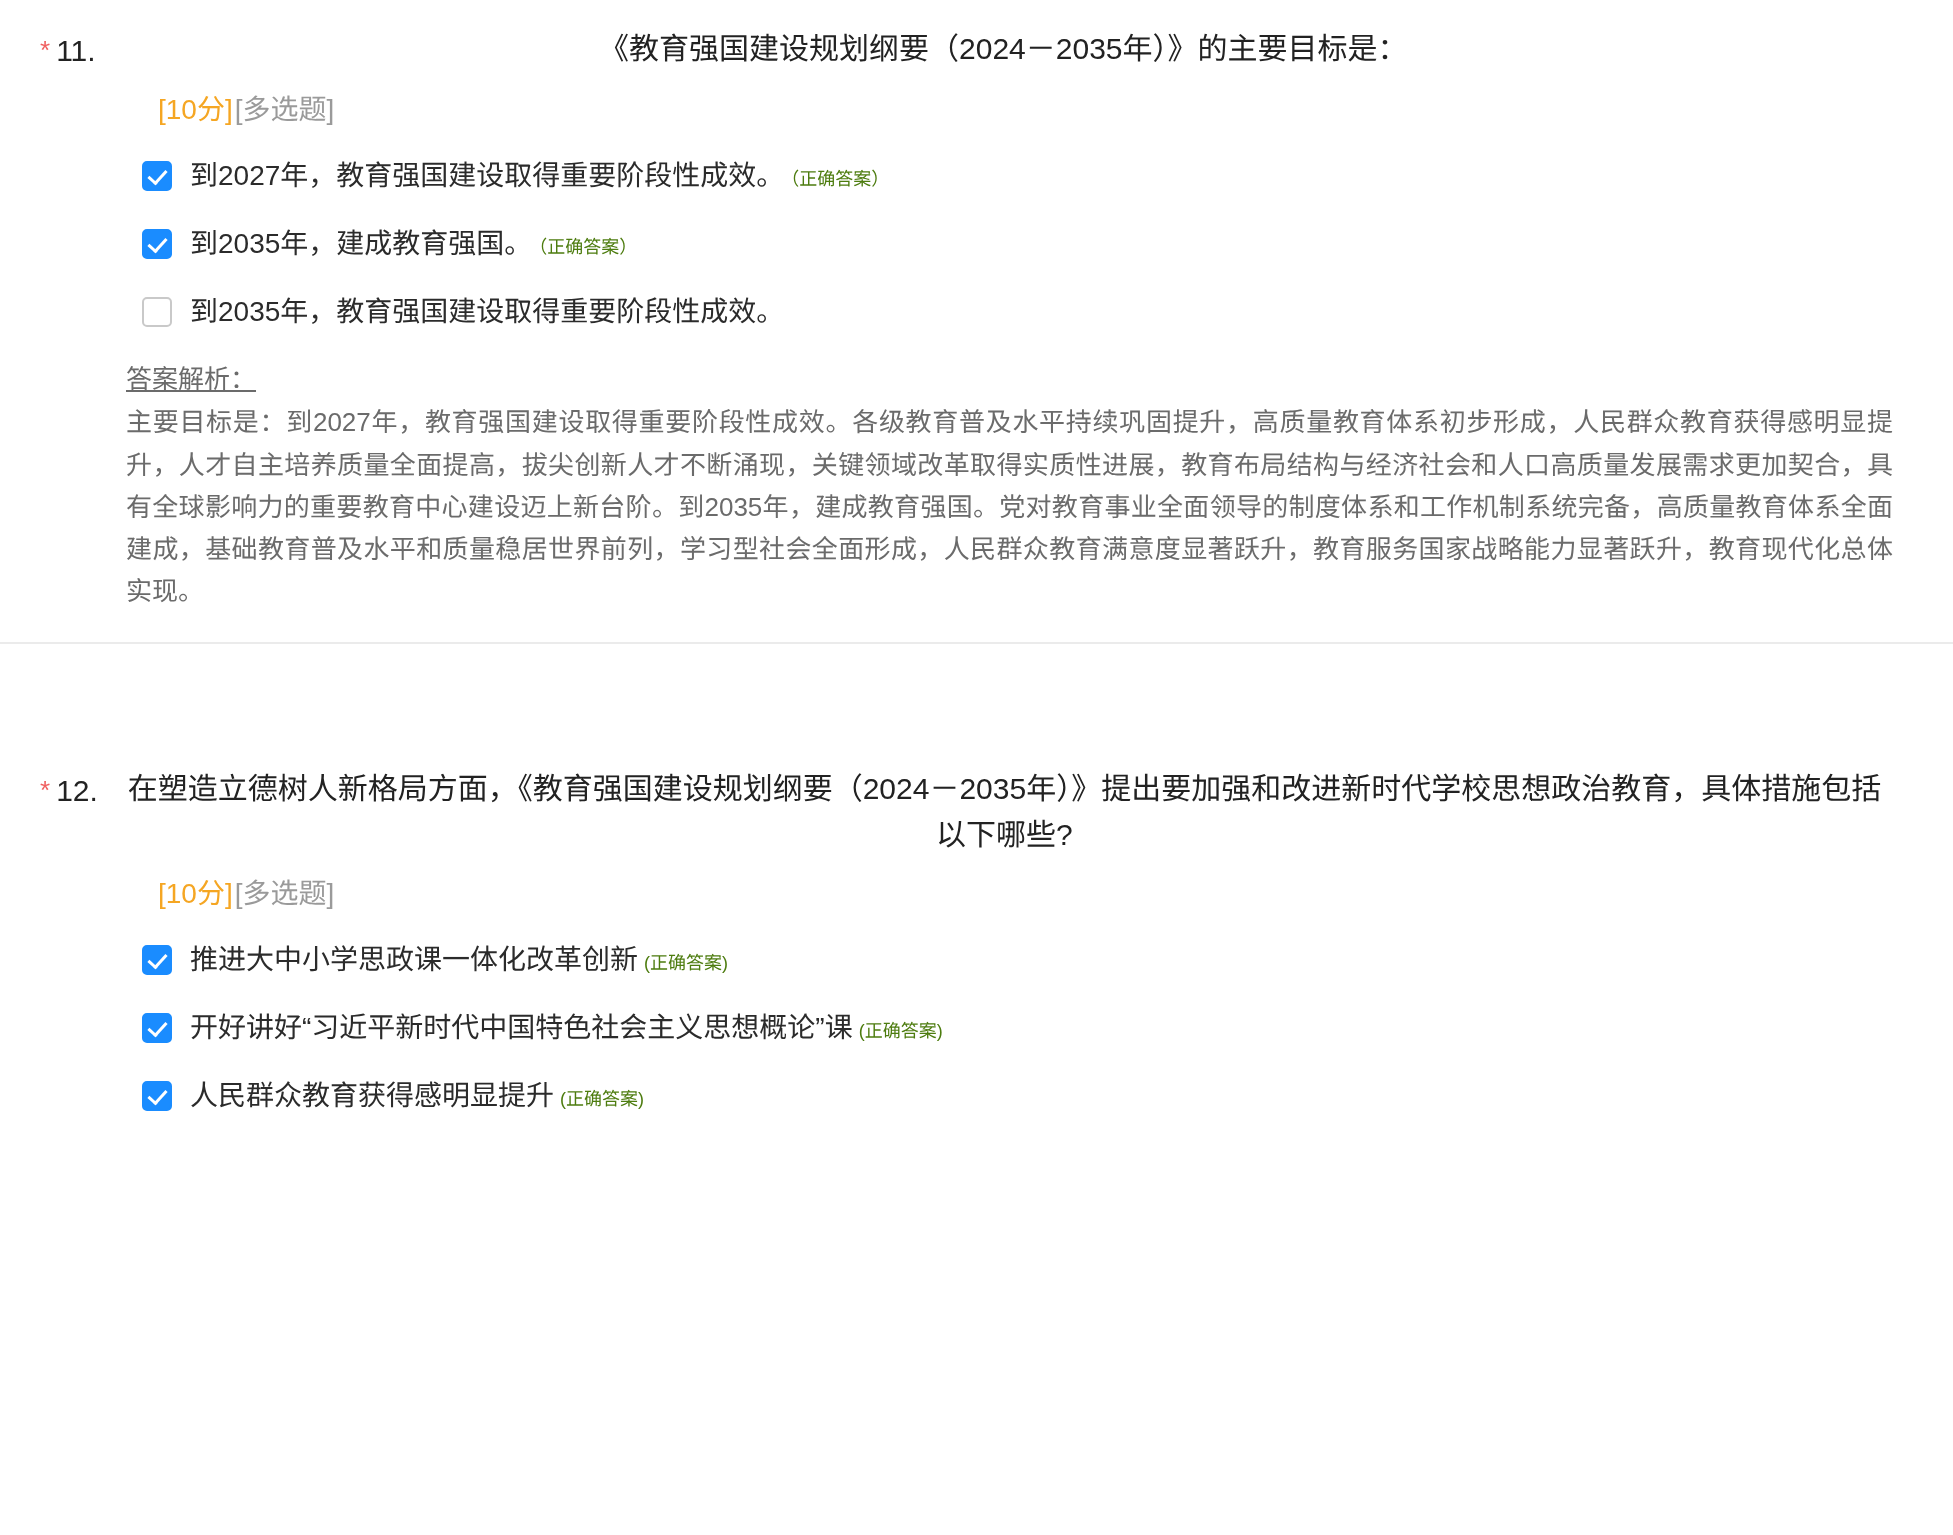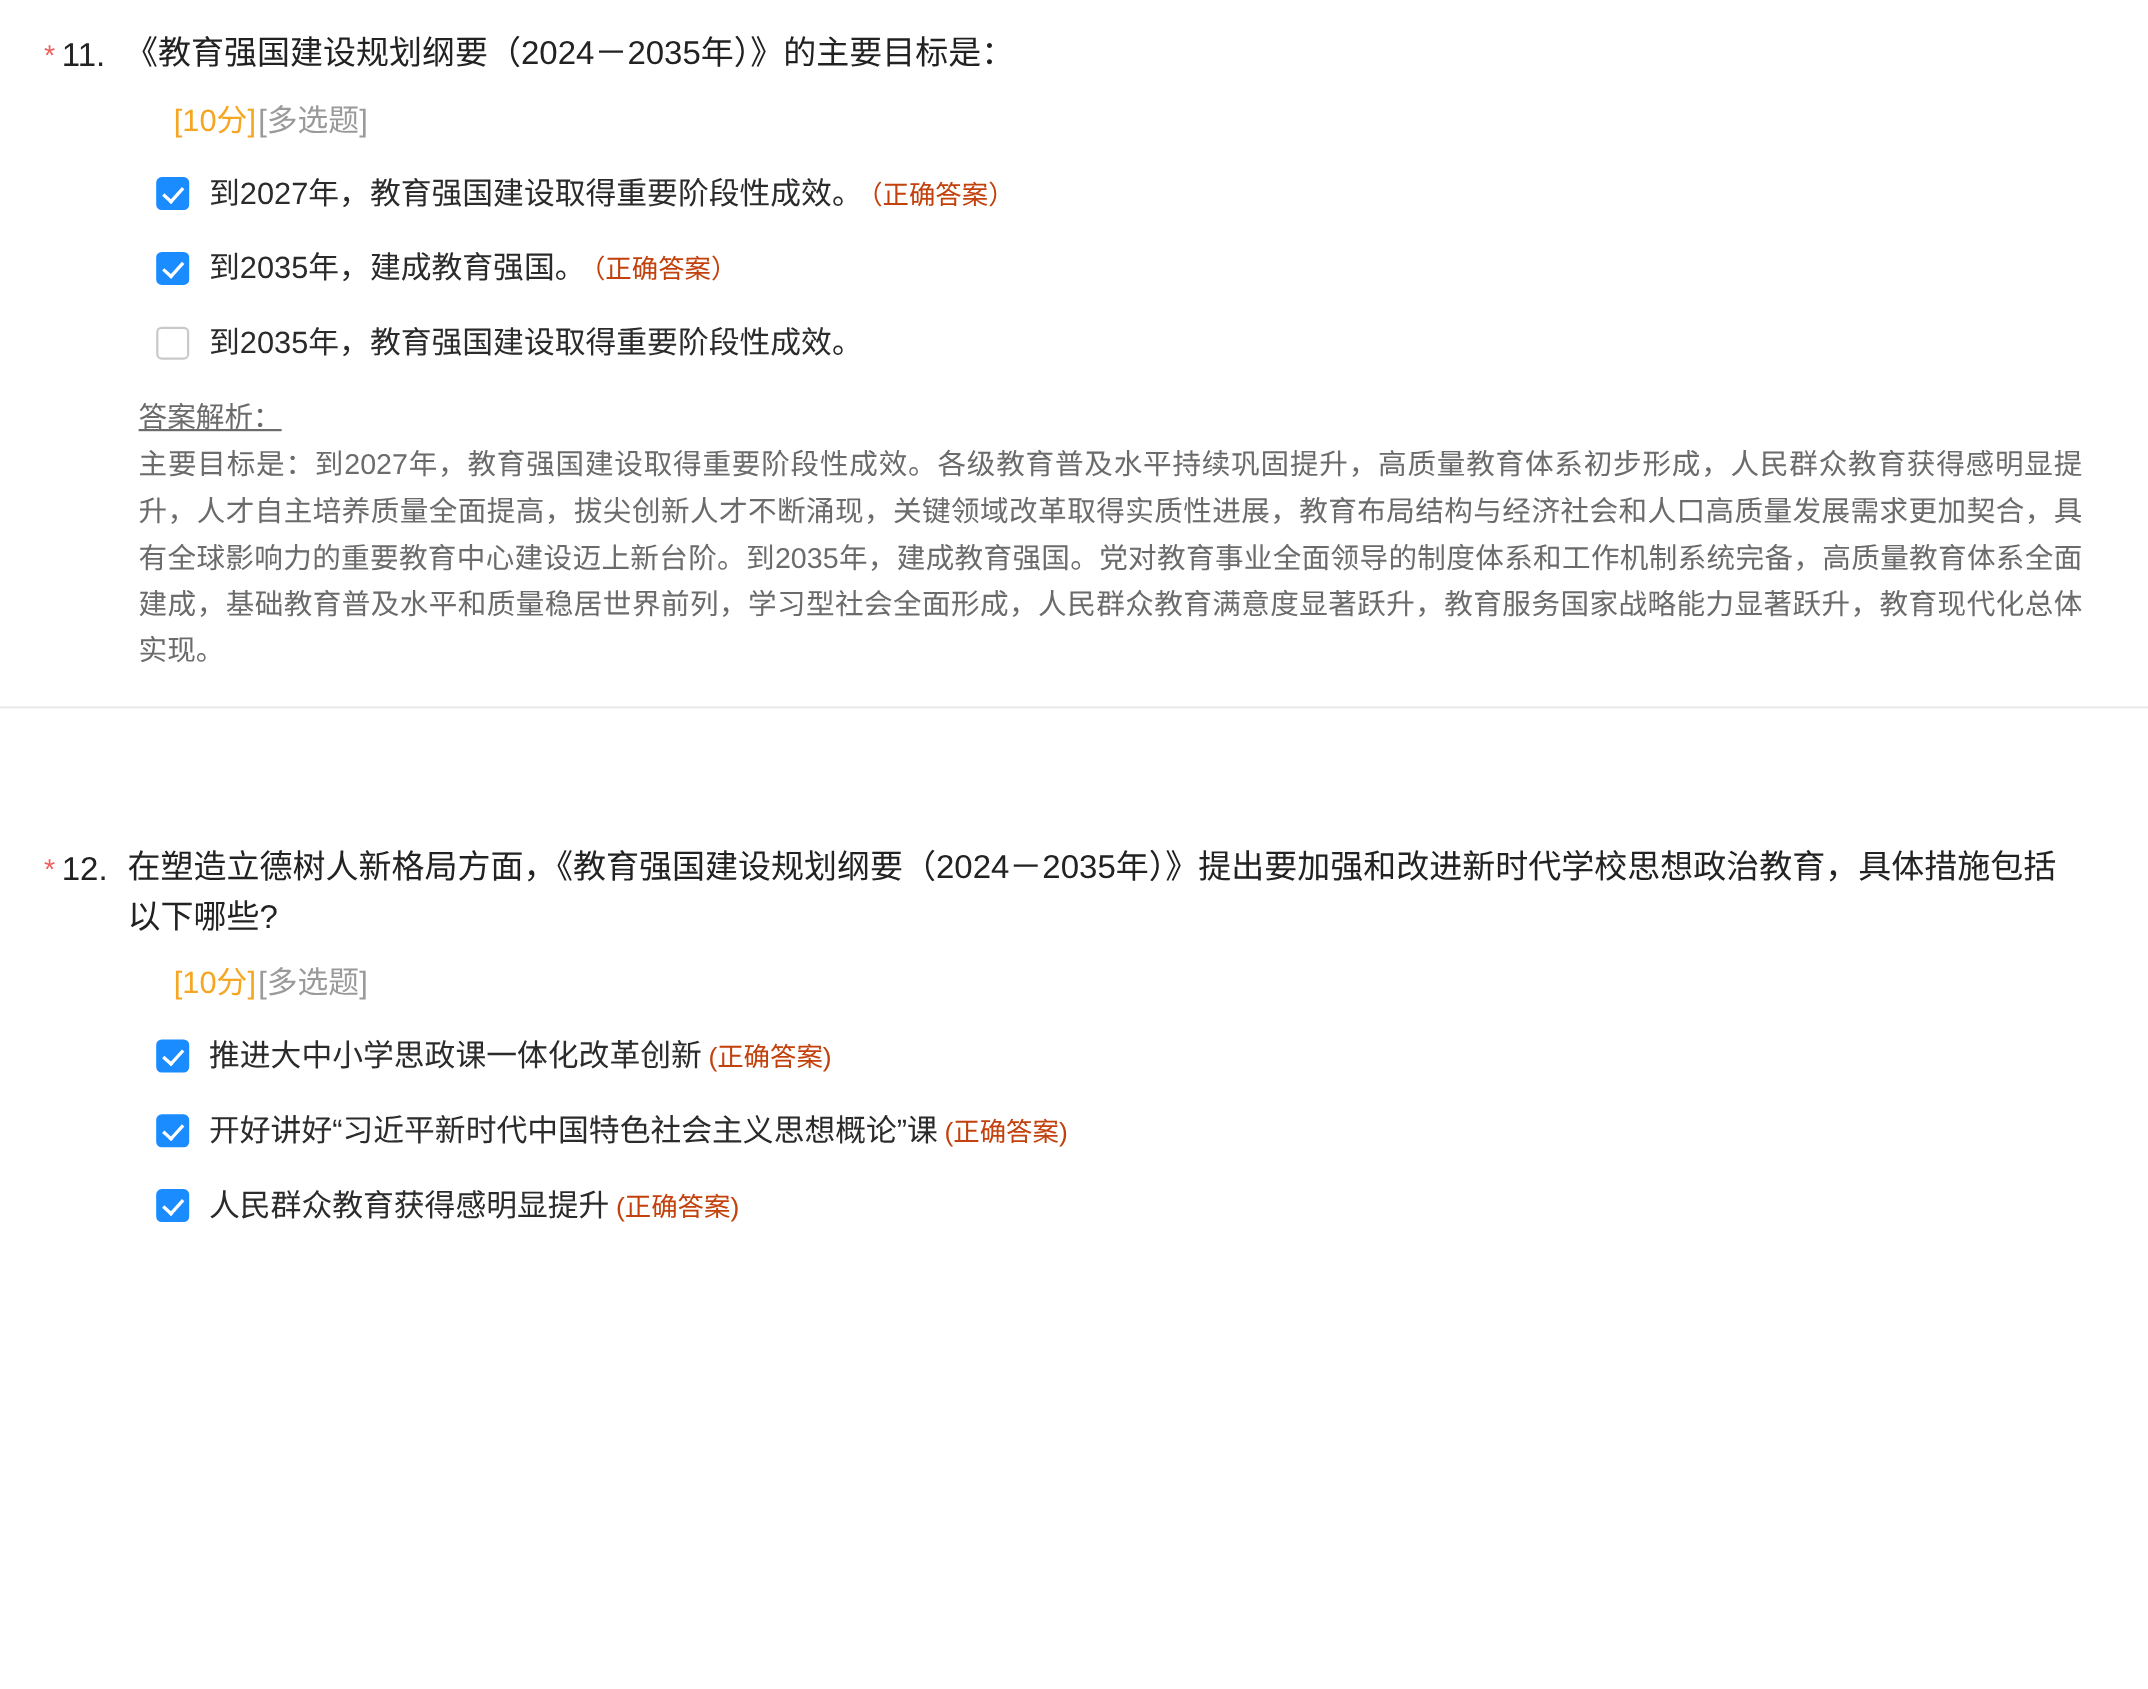--- a/index.html
+++ b/index.html
@@ -53,20 +53,21 @@
     color: #222222;
     padding-top: 2px;
     margin-right: 18px;
     white-space: nowrap;
   }
   .q-title {
     flex: 1 1 auto;
     font-size: 30px;
     color: #222222;
     line-height: 1.52;
+    text-align: center;
   }
   .q-meta {
     margin: 14px 0 0 118px;
     font-size: 28px;
     color: #9a9a9a;
   }
   .q-meta .score {
     color: #f5a623;
     margin-right: 2px;
   }
@@ -106,22 +107,22 @@
     border: solid #ffffff;
     border-width: 0 3px 3px 0;
     transform: rotate(42deg);
   }
   .option-text {
     font-size: 28px;
     color: #2b2b2b;
     line-height: 1.35;
   }
   .correct-tag {
-    color: #c2410c;
-    font-size: 24px;
+    color: #4d7c0f;
+    font-size: 18px;
     margin-left: 6px;
   }
   
   .explain {
     margin: 22px 0 0 86px;
     max-width: 1800px;
   }
   .explain-label {
     font-size: 26px;
     color: #6b6b6b;

